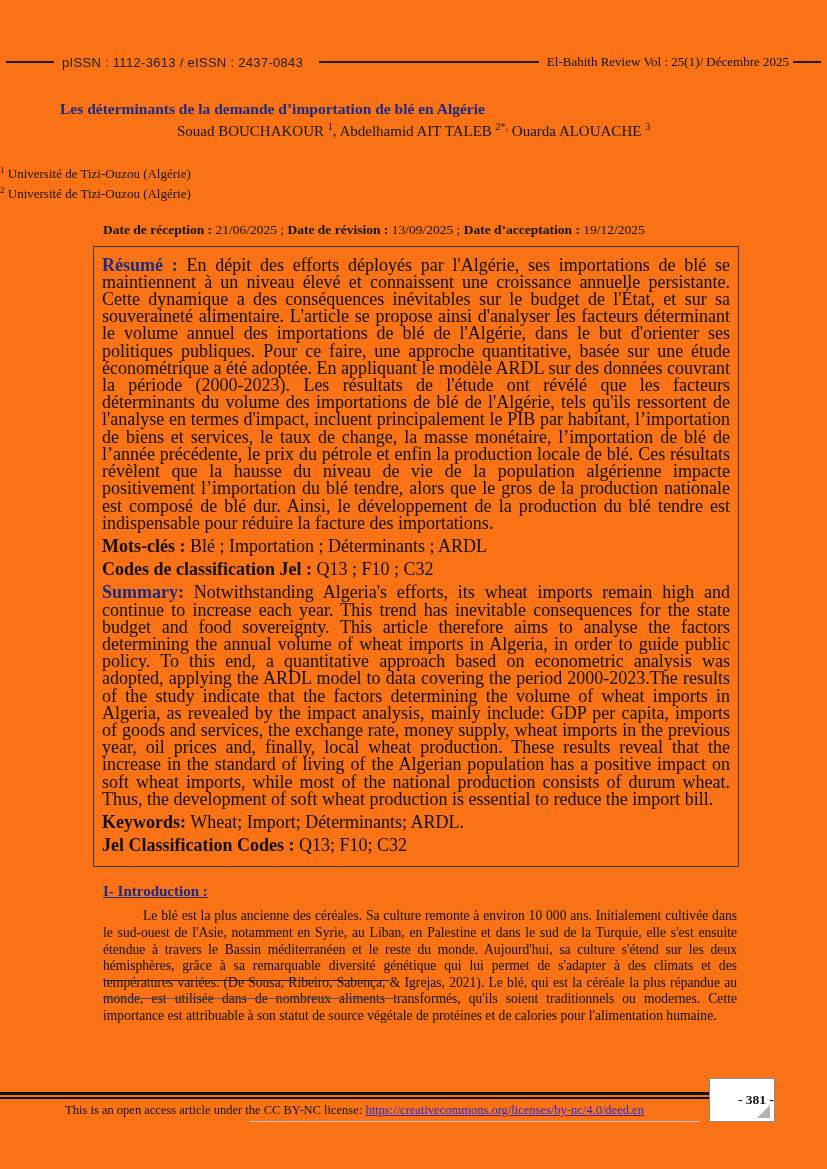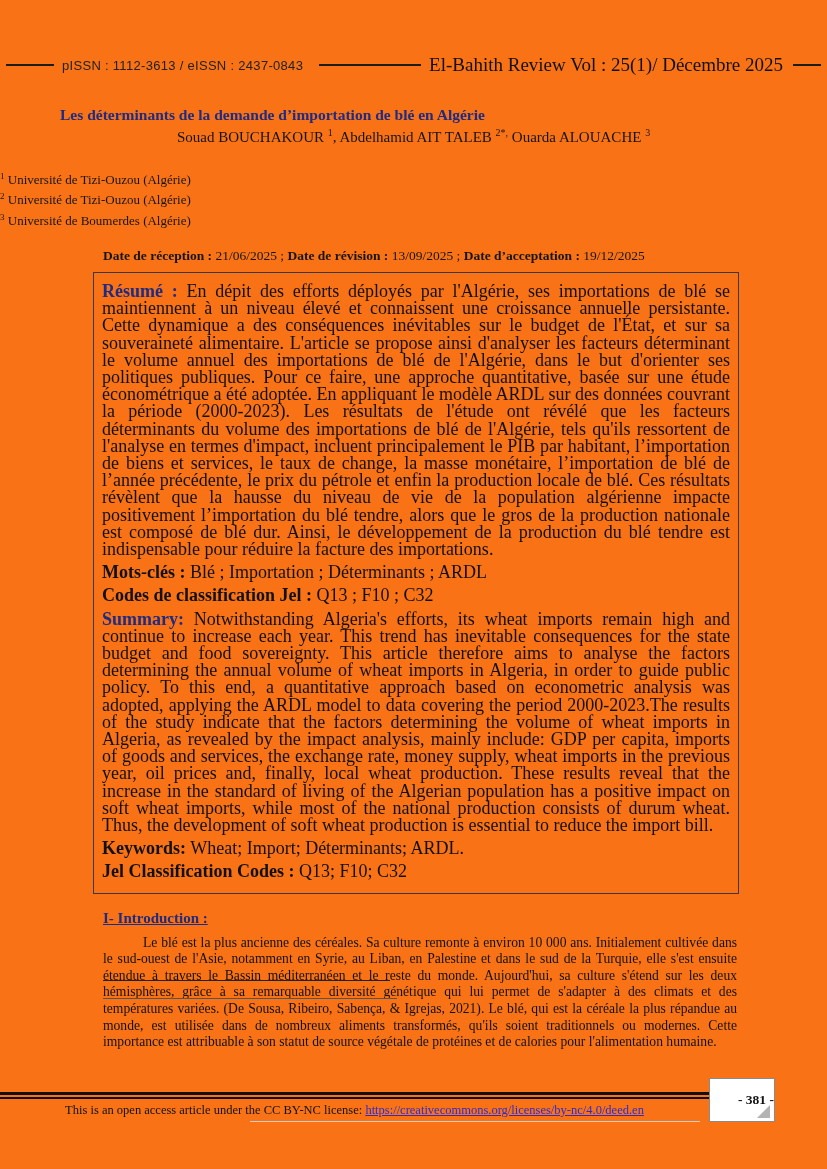--- a/index.html
+++ b/index.html
@@ -18,21 +18,21 @@
     white-space:nowrap;
   }
   .hrule{height:2px;background:#1c1c1c;display:inline-block;}
   .hrule.left{width:48px;}
   .hrule.mid{flex:1;margin:0 8px;}
   .hrule.right{width:28px;}
   .issn-text{
     font-family:"Liberation Sans", sans-serif;
     font-size:13px;color:#222;margin:0 8px 0 8px;letter-spacing:.3px;
   }
-  .journal-title{font-size:19px;color:#111;margin-right:10px;}
+  .journal-title{font-size:13px;color:#111;margin-right:4px;}
   
   .article-title{
     margin:30px 60px 0 60px;
     font-size:15.5px;font-weight:bold;
     color:#1e2b82;
   }
   .authors-line{
     margin:3px 40px 0 40px;
     text-align:center;font-size:15px;color:#151515;
   }
@@ -116,21 +116,20 @@
     <span class="hrule right"></span>
   </div>
 
   <div class="article-title">Les déterminants de la demande d’importation de blé en Algérie</div>
 
   <div class="authors-line"><span>Souad BOUCHAKOUR </span><sup>1</sup><span>, </span><span>Abdelhamid AIT TALEB </span><sup>2*,</sup><span> </span><span>Ouarda ALOUACHE </span><sup>3</sup></div>
 
   <div class="affiliations">
     <div><sup>1</sup><span> Université de Tizi-Ouzou (Algérie)</span></div>
     <div><sup>2</sup><span> Université de Tizi-Ouzou (Algérie)</span></div>
-    <div><sup>3</sup><span> Université de Boumerdes (Algérie)</span></div>
   </div>
 
   <div class="dates-line"><b>Date de réception :</b><span> 21/06/2025 ; </span><b>Date de révision :</b><span> 13/09/2025 ; </span><b>Date d’acceptation :</b><span> 19/12/2025</span></div>
 
   <div class="abstract-box">
     <p class="just"><span class="navy">Résumé :</span> <span>En dépit des efforts déployés par l'Algérie, ses importations de blé se maintiennent à un niveau élevé et connaissent une croissance annuelle persistante. Cette dynamique a des conséquences inévitables sur le budget de l'État, et sur sa souveraineté alimentaire. L'article se propose ainsi d'analyser les facteurs déterminant le volume annuel des importations de blé de l'Algérie, dans le but d'orienter ses politiques publiques. Pour ce faire, une approche quantitative, basée sur une étude économétrique a été adoptée. En appliquant le modèle ARDL sur des données couvrant la période (2000-2023). Les résultats de l'étude ont révélé que les facteurs déterminants du volume des importations de blé de l'Algérie, tels qu'ils ressortent de l'analyse en termes d'impact, incluent principalement le PIB par habitant, l’importation de biens et services, le taux de change, la masse monétaire, l’importation de blé de l’année précédente, le prix du pétrole et enfin la production locale de blé. Ces résultats révèlent que la hausse du niveau de vie de la population algérienne impacte positivement l’importation du blé tendre, alors que le gros de la production nationale est composé de blé dur. Ainsi, le développement de la production du blé tendre est indispensable pour réduire la facture des importations.</span></p>
     <p><span class="blk-label">Mots-clés :</span><span> Blé ; Importation ; Déterminants ; ARDL</span></p>
     <p><span class="blk-label">Codes de classification Jel :</span><span> Q13 ; F10 ; C32</span></p>
     <p class="just"><span class="navy">Summary:</span> <span>Notwithstanding Algeria's efforts, its wheat imports remain high and continue to increase each year. This trend has inevitable consequences for the state budget and food sovereignty. This article therefore aims to analyse the factors determining the annual volume of wheat imports in Algeria, in order to guide public policy. To this end, a quantitative approach based on econometric analysis was adopted, applying the ARDL model to data covering the period 2000-2023.The results of the study indicate that the factors determining the volume of wheat imports in Algeria, as revealed by the impact analysis, mainly include: GDP per capita, imports of goods and services, the exchange rate, money supply, wheat imports in the previous year, oil prices and, finally, local wheat production. These results reveal that the increase in the standard of living of the Algerian population has a positive impact on soft wheat imports, while most of the national production consists of durum wheat. Thus, the development of soft wheat production is essential to reduce the import bill.</span></p>
     <p><span class="blk-label">Keywords:</span><span> Wheat; Import; Déterminants; ARDL.</span></p>

